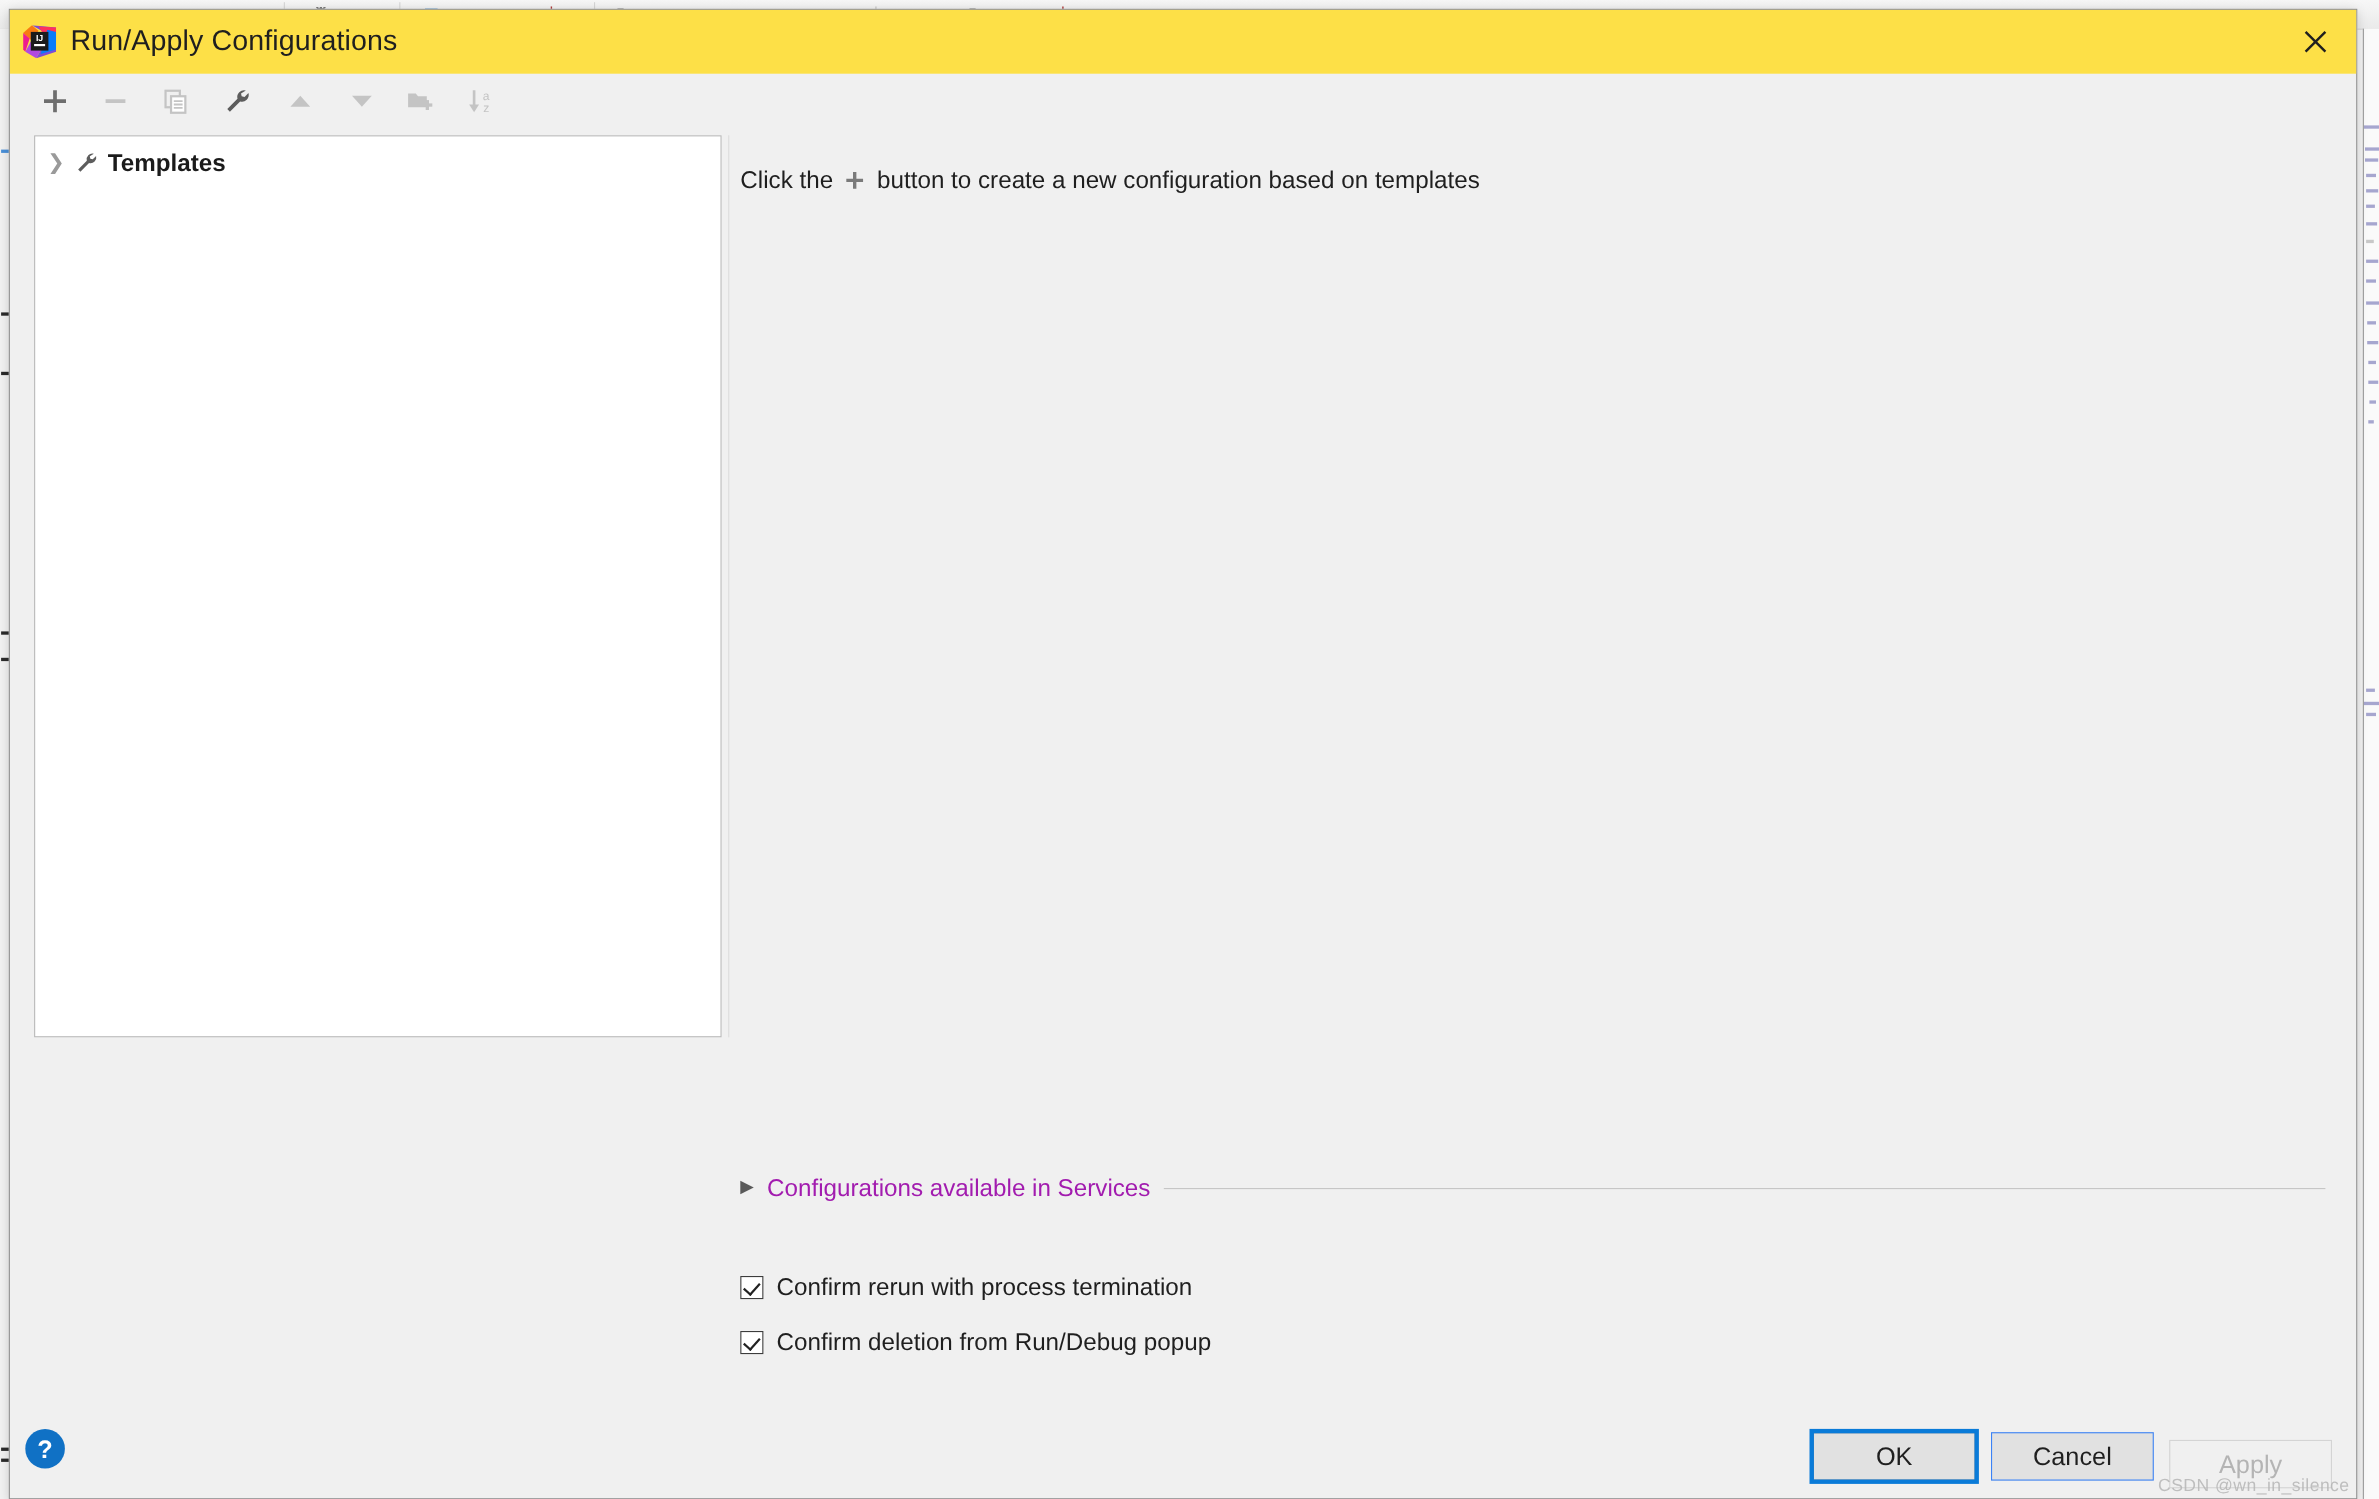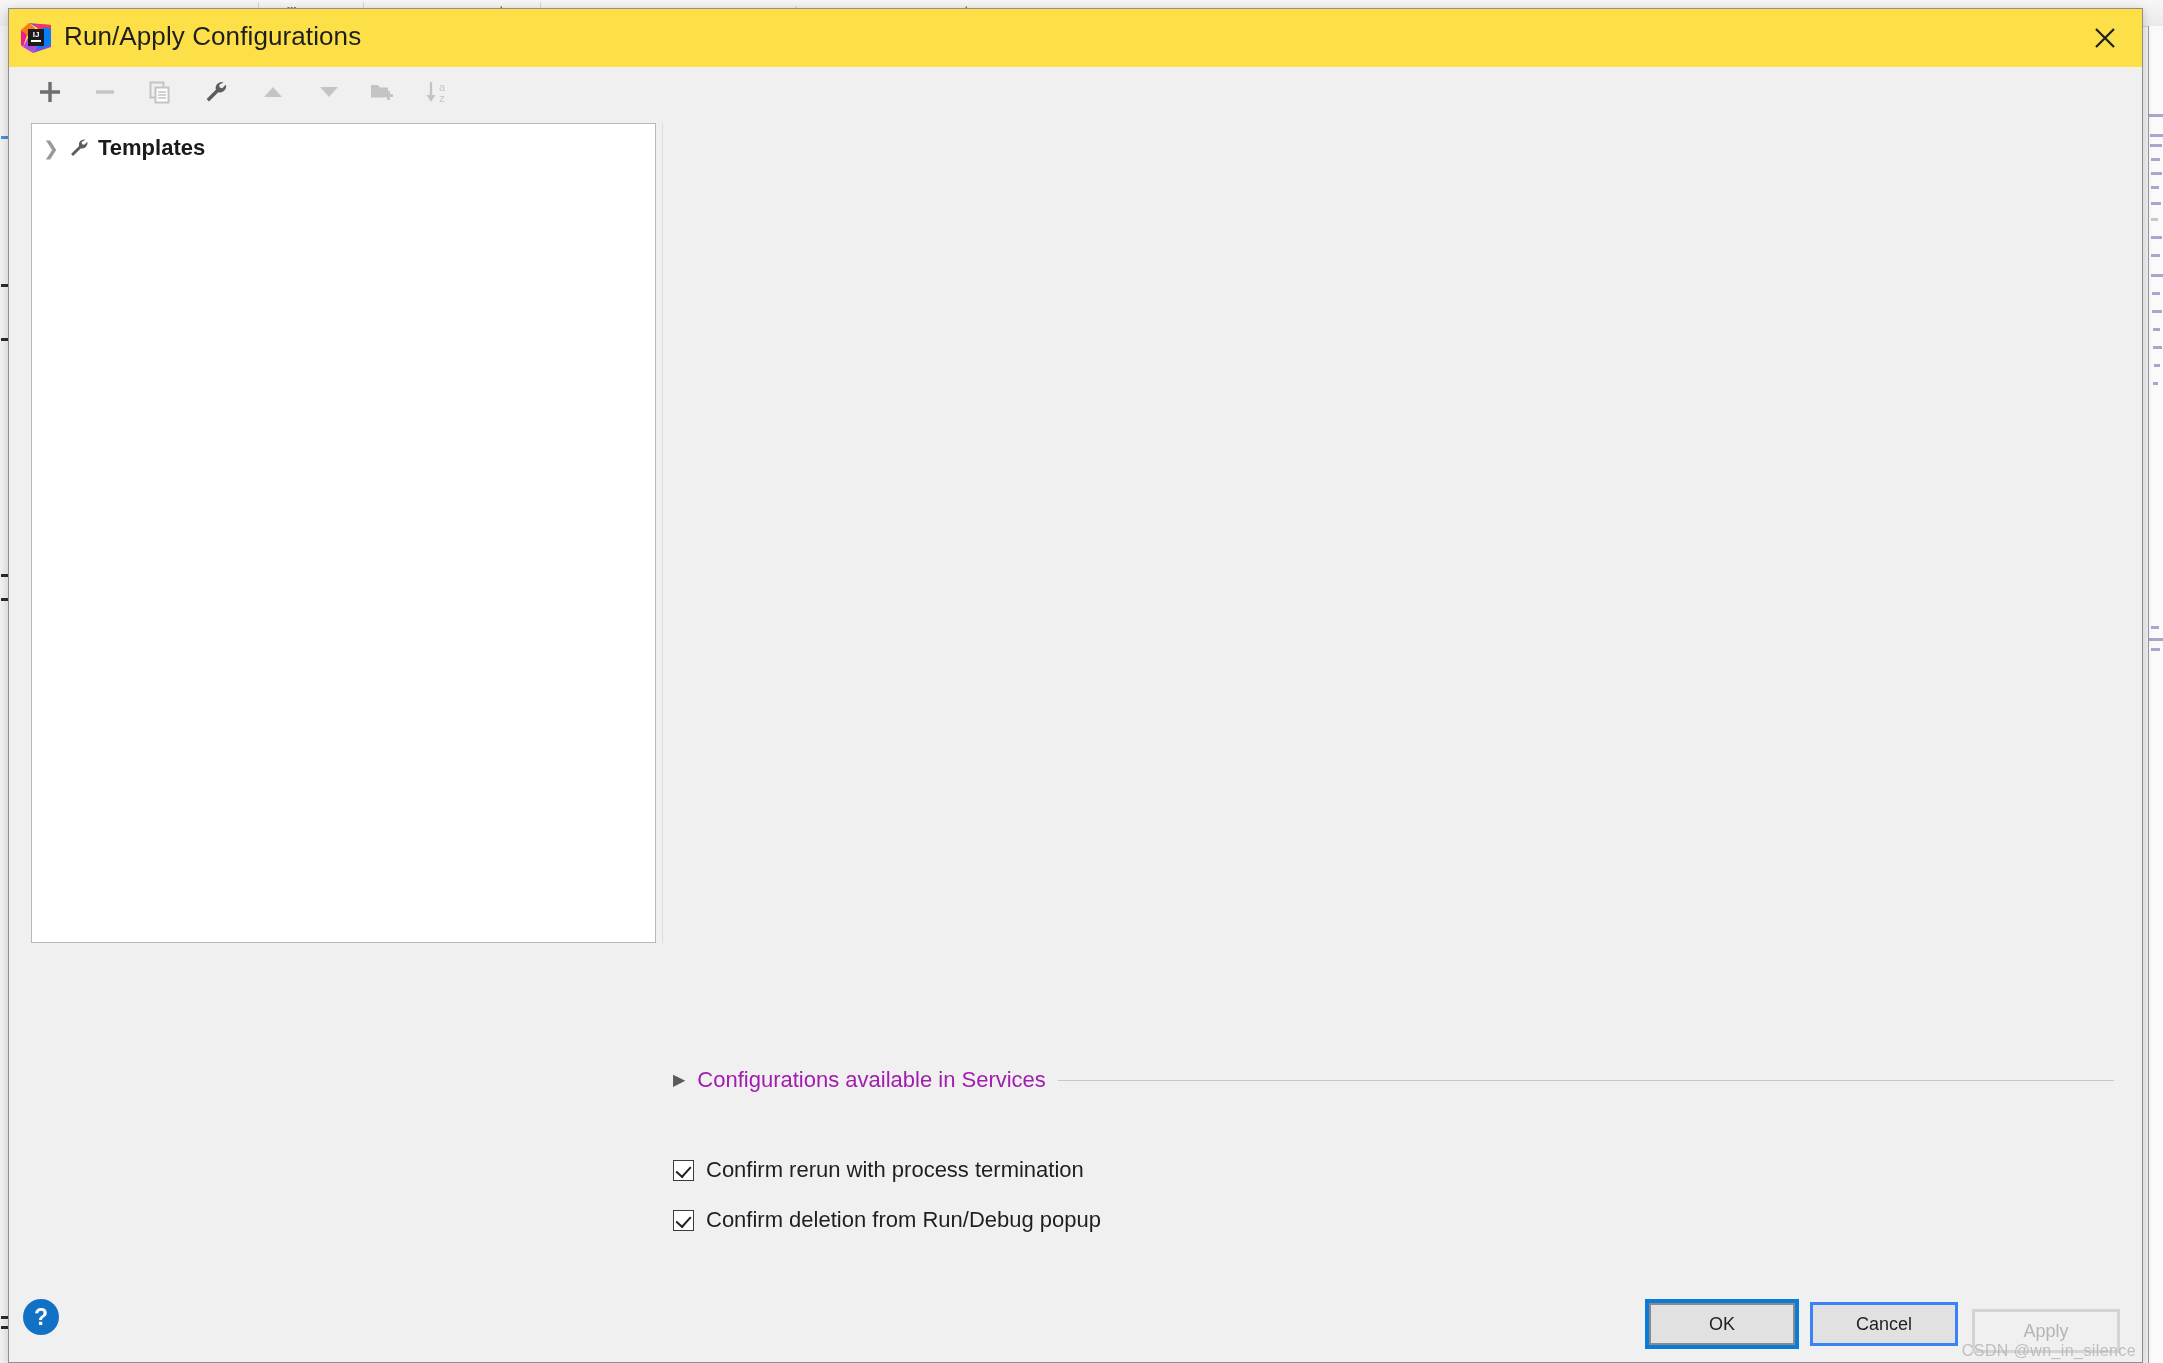--- a/index.html
+++ b/index.html
@@ -305,24 +305,24 @@
     position: absolute;
     right: 22px; top: 1286px;
     display: flex;
     gap: 14px;
     align-items: center;
   }
   .dlg-btn {
     min-width: 148px;
     height: 44px;
     font-family: "Liberation Sans", sans-serif;
-    font-size: 18px;
+    font-size: 23px;
     color: #1f1f1f;
     background: #e1e1e1;
-    border: 3px solid #3b82f6;
+    border: 1px solid #3b82f6;
     cursor: pointer;
     padding: 0 18px;
     box-sizing: border-box;
   }
   .dlg-btn.default {
     outline: 4px solid #0a7bd8;
     outline-offset: -1px;
     border-color: #8a8a8a;
   }
   .dlg-btn.disabled {
@@ -490,20 +490,29 @@
         <svg width="22" height="22" viewBox="0 0 26 26" aria-hidden="true">
           <path d="M20.5 3.2a6.2 6.2 0 0 0-7.6 7.6L3.6 20.1l2.4 2.4 9.3-9.3a6.2 6.2 0 0 0 7.6-7.6l-3.6 3.6-2.6-.6-.6-2.6z" fill="#5d5d5d"></path>
         </svg>
       </span>
       <span id="tree-label">Templates</span>
     </div>
   </div>
 
   <div id="pane-divider"></div>
 
+  <div id="hint-text">
+    <span>Click the</span>
+    <span id="hint-plus">
+      <svg width="22" height="22" viewBox="0 0 26 26" aria-hidden="true">
+        <path d="M13 4 V22 M4 13 H22" stroke="#7a7a7a" stroke-width="3.6"></path>
+      </svg>
+    </span>
+    <span>button to create a new configuration based on templates</span>
+  </div>
 
   <div id="services-row">
     <span id="services-arrow">▶</span>
     <span id="services-label">Configurations available in Services</span>
     <span id="services-rule"></span>
   </div>
 
   <label class="check-row" id="check-rerun">
     <span class="cb"></span>
     <span class="check-label">Confirm rerun with process termination</span>

